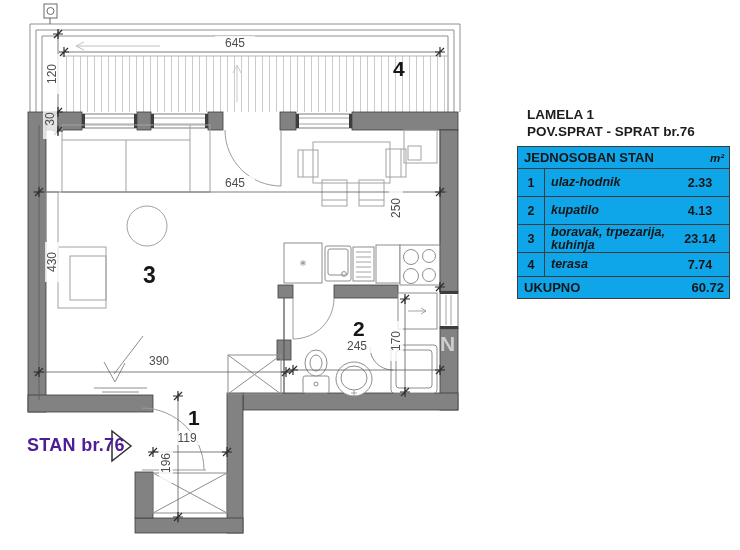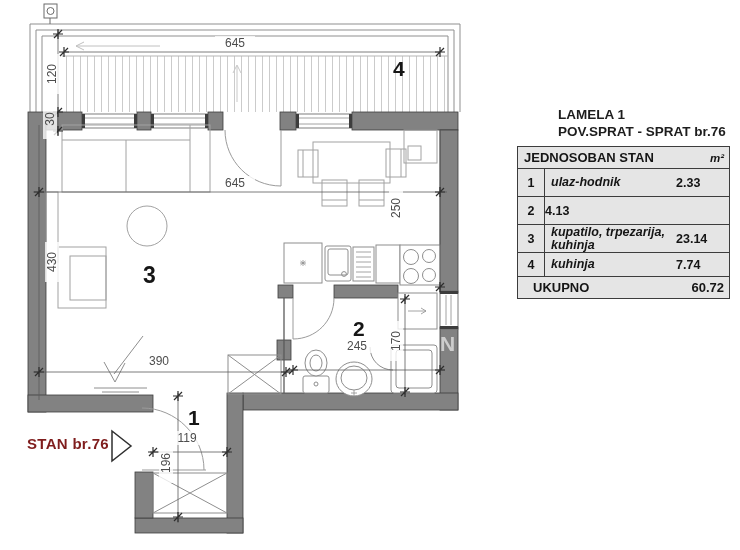--- a/index.html
+++ b/index.html
@@ -4,42 +4,42 @@
 <style>
   html,body{margin:0;padding:0;background:#fff;}
   .canvas{position:relative;width:740px;height:550px;background:#ffffff;overflow:hidden;
           font-family:"Liberation Sans",sans-serif;}
   svg.plan{position:absolute;left:0;top:0;}
   
   .dim{position:absolute;font-size:12px;color:#4d4d4d;text-align:center;line-height:14px;
        background:rgba(255,255,255,.78);white-space:nowrap;width:40px;height:14px;}
   .dim.v{transform:rotate(-90deg);}
   .room{position:absolute;font-size:21px;font-weight:600;color:#161616;line-height:22px;}
-  .stan-label{position:absolute;left:27px;top:435px;font-size:15px;font-weight:700;color:#7f1d1d;
+  .stan-label{position:absolute;left:27px;top:435px;font-size:18px;font-weight:700;color:#4c1d95;
               letter-spacing:.3px;}
   .watermark{position:absolute;left:440px;top:332px;font-size:21px;font-weight:700;
              color:rgba(255,255,255,.6);}
   
   .titleblock{position:absolute;left:527px;top:106px;font-size:13.5px;font-weight:700;
-              color:#1d1d1d;line-height:17px;white-space:nowrap;margin-left:31px;}
+              color:#1d1d1d;line-height:17px;white-space:nowrap;}
   .areatable{position:absolute;left:517px;top:146px;width:211px;border:1.5px solid #3c3c3c;
-             background:#e5e5e5;color:#151515;font-size:12.5px;font-weight:600;}
+             background:#0ea5e9;color:#151515;font-size:12.5px;font-weight:600;}
   .areatable .trow{display:flex;align-items:center;border-bottom:1px solid #3c3c3c;}
   .areatable .trow:last-child{border-bottom:none;}
   .thead{height:21px;padding:0 5px 0 6px;font-size:13px;}
   .thead .tname{flex:1;}
   .thead .tunit{font-size:11.5px;font-style:italic;}
   .r{height:27px;}
   .r .num{width:26px;align-self:stretch;display:flex;align-items:center;justify-content:center;
           border-right:1px solid #3c3c3c;}
   .r .nm{flex:1;padding-left:6px;line-height:12.5px;font-style:italic;}
-  .r .ar{width:48px;text-align:left;padding-right:5px;}
+  .r .ar{width:48px;text-align:center;padding-right:5px;}
   .r4{height:23px;}
   .ttotal{height:21px;padding:0 5px 0 6px;font-size:13px;}
-  .ttotal .tname{flex:1;margin-left:9px;}
+  .ttotal .tname{flex:1;}
 </style>
 </head>
 <body>
 
 <div class="canvas">
 
   <svg class="plan" width="740" height="550" viewBox="0 0 740 550">
     <defs>
       <pattern id="hatchV" patternUnits="userSpaceOnUse" width="7" height="12">
         <path d="M3.5,0 V12" stroke="#cbcbcb" stroke-width="1"></path>
@@ -270,30 +270,31 @@
       <span class="tname">JEDNOSOBAN STAN</span>
       <span class="tunit">m²</span>
     </div>
     <div class="trow r">
       <span class="num">1</span>
       <span class="nm">ulaz-hodnik</span>
       <span class="ar">2.33</span>
     </div>
     <div class="trow r">
       <span class="num">2</span>
+      <span class="nm">kupatilo</span>
       <span class="ar">4.13</span>
     </div>
     <div class="trow r">
       <span class="num">3</span>
-      <span class="nm">kupatilo, trpezarija, kuhinja</span>
+      <span class="nm">boravak, trpezarija, kuhinja</span>
       <span class="ar">23.14</span>
     </div>
     <div class="trow r r4">
       <span class="num">4</span>
-      <span class="nm">kuhinja</span>
+      <span class="nm">terasa</span>
       <span class="ar">7.74</span>
     </div>
     <div class="trow ttotal">
       <span class="tname">UKUPNO</span>
       <span>60.72</span>
     </div>
   </div>
 
 </div>
 

